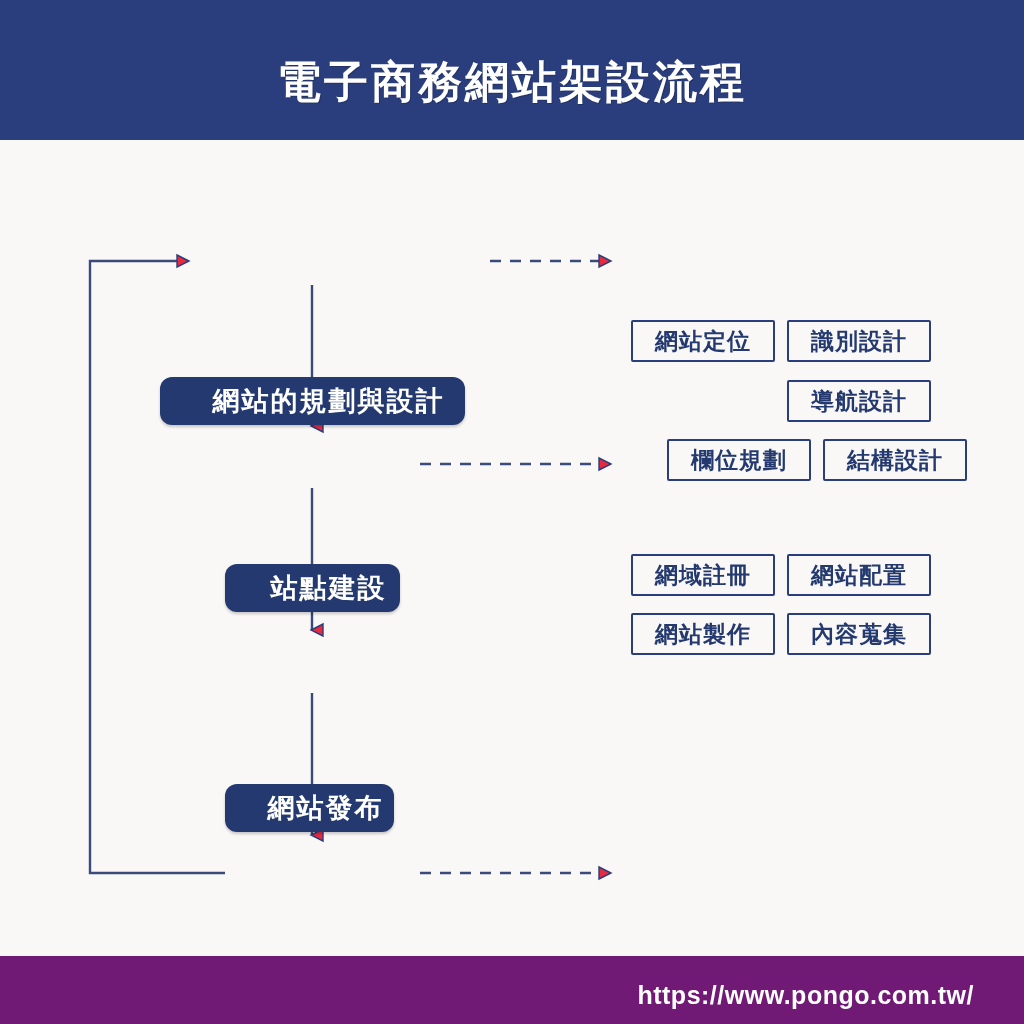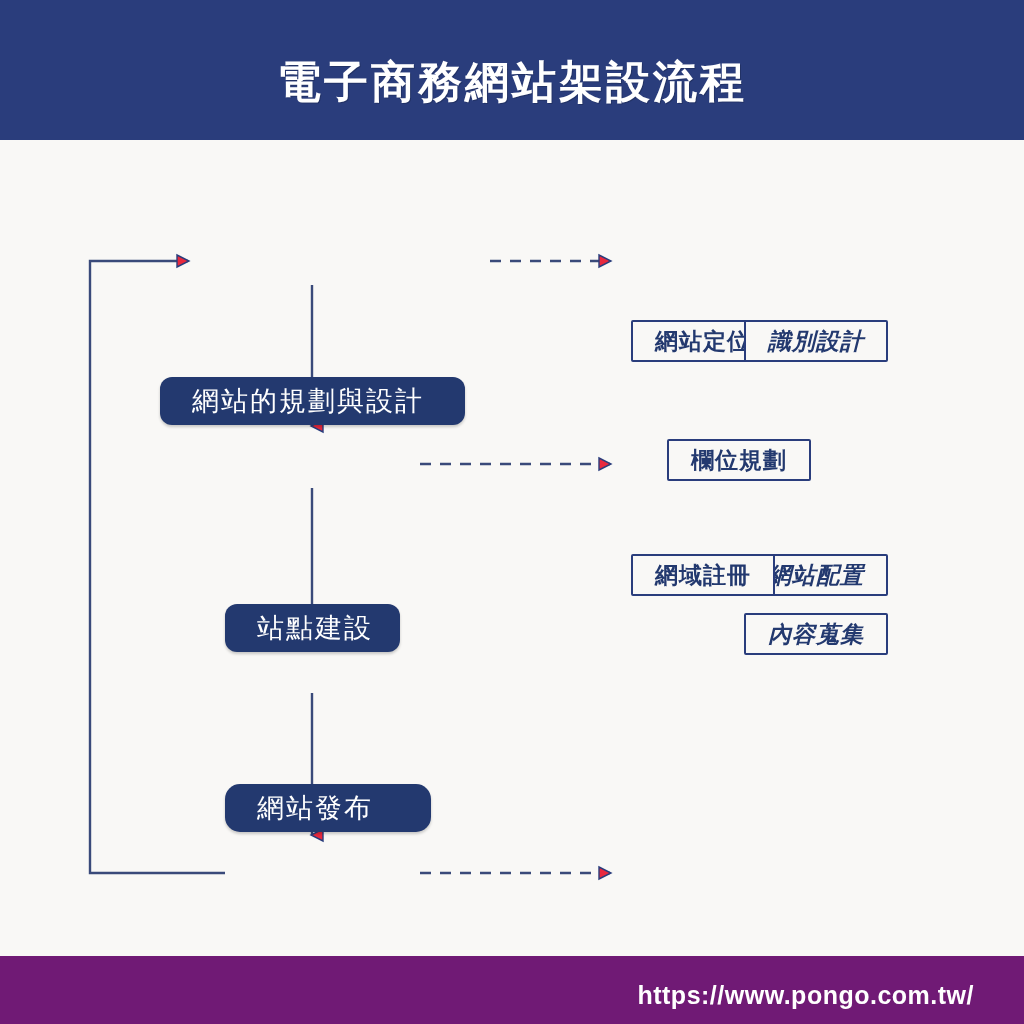--- a/index.html
+++ b/index.html
@@ -31,49 +31,49 @@
     background:#f9f8f6;
   }
   #wires { position:absolute; left:0; top:0; width:1024px; height:805px; }
 
   
   .stage {
     position:absolute;
     background:#23396f;
     border-radius:12px;
     color:#ffffff;
-    font-weight:normal;
-    display:flex; align-items:center; justify-content:flex-start;
+    font-weight:bold;
+    display:flex; align-items:center; justify-content:center;
     box-shadow:0 2px 3px rgba(0,0,0,0.20);
     white-space:nowrap;
     padding-left:32px;
   }
   .stage-label { color:#ffffff; letter-spacing:2px; }
 
   #stage-0 { left:160px; top:237px; width:305px; height:48px; font-size:27px; }
-  #stage-1 { left:225px; top:464px; width:175px; height:48px; font-size:27px; }
-  #stage-2 { left:225px; top:644px; width:206px; height:48px; font-size:27px;border-radius:15px; }
+  #stage-1 { left:225px; top:424px; width:175px; height:48px; font-size:27px; }
+  #stage-2 { left:225px; top:644px; width:169px; height:48px; font-size:27px; }
   #stage-3 { left:225px; top:849px; width:175px; height:48px; font-size:27px; }
 
   
   .chip {
     position:absolute;
     border:2px solid #2a3d7c;
     border-radius:2px;
     background:#f9f8f6;
     color:#23396f;
     font-weight:bold;
     font-size:23px;
     letter-spacing:1px;
     display:flex; align-items:center; justify-content:center;
     white-space:nowrap;
     width:144px; height:42px;
   }
   .chip.col-a { left:631px; }
-  .chip.col-b { left:744px;font-style:italic; }
+  .chip.col-b { left:787px; }
 
   
   .row-g1-0 { top:180px; }
   .row-g1-1 { top:240px; }
   .row-g1-2 { top:299px;margin-left:36px; }
   
   .row-g2-0 { top:414px; }
   .row-g2-1 { top:473px; }
   
   .row-g3-0 { top:821px; }
@@ -132,24 +132,27 @@
   </div>
   <div class="stage" id="stage-2">
     <span class="stage-label">網站發布</span>
   </div>
   <div class="stage" id="stage-3">
     <span class="stage-label">後續維護</span>
   </div>
 
   <div class="chip col-a row-g1-0">網站定位</div>
   <div class="chip col-b row-g1-0">識別設計</div>
+  <div class="chip col-b row-g1-1">導航設計</div>
   <div class="chip col-a row-g1-2">欄位規劃</div>
+  <div class="chip col-b row-g1-2">結構設計</div>
 
   <div class="chip col-b row-g2-0">網站配置</div>
   <div class="chip col-a row-g2-0">網域註冊</div>
+  <div class="chip col-a row-g2-1">網站製作</div>
   <div class="chip col-b row-g2-1">內容蒐集</div>
 
   <div class="chip col-a row-g3-0">安全管理</div>
   <div class="chip col-b row-g3-0">性能管理</div>
   <div class="chip col-a row-g3-1">內容管理</div>
 
 </div>
 
 <div id="footer">
   <div id="footer-url">https://www.pongo.com.tw/</div>

